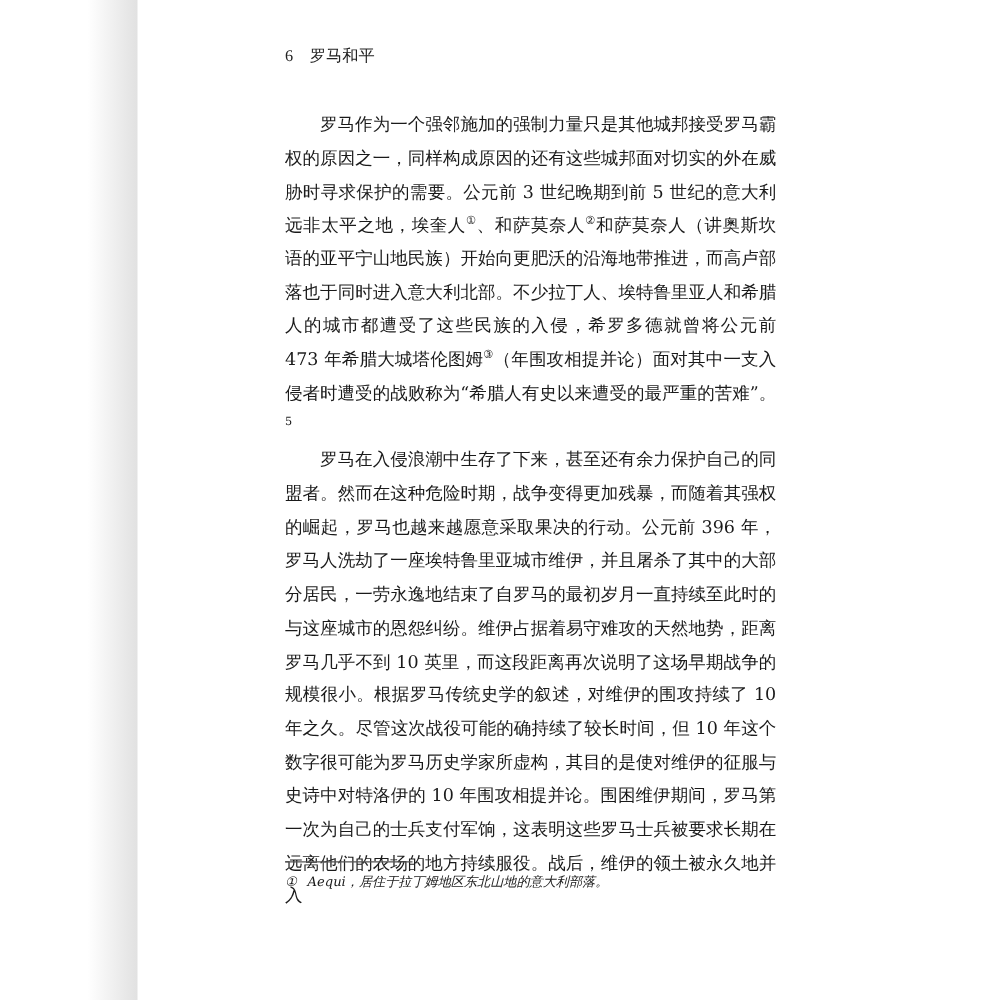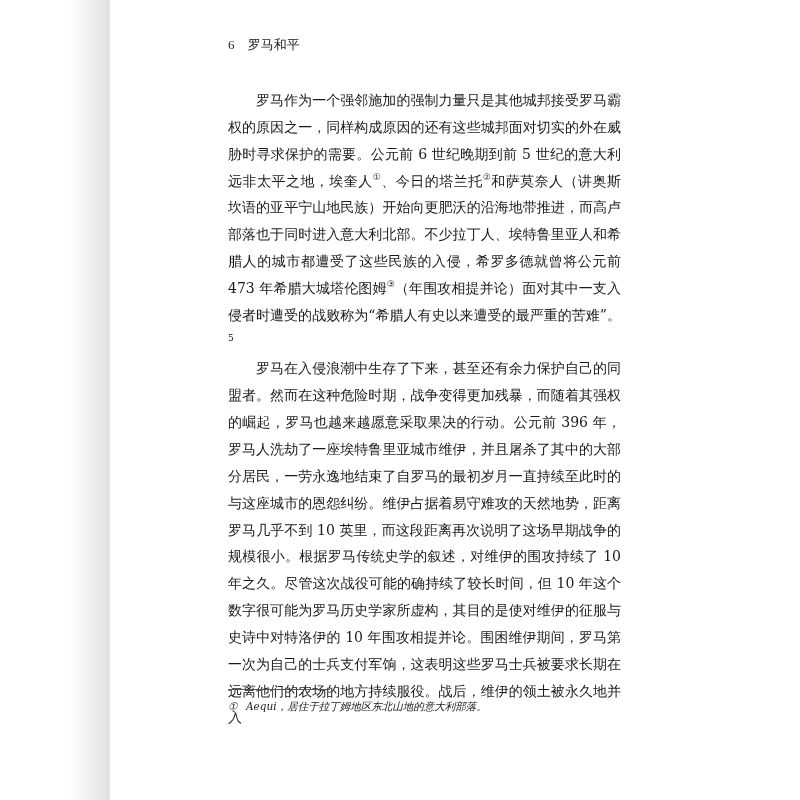--- a/index.html
+++ b/index.html
@@ -100,21 +100,21 @@
   <div class="shadow-right"></div>
 
   <div class="page">
 
     <div class="running-head">
       <span class="pno">6</span>
       <span>罗马和平</span>
     </div>
 
     <div class="body-text">
-      <p><span>罗马作为一个强邻施加的强制力量只是其他城邦接受罗马霸权的原因之一，同样构成原因的还有这些城邦面对切实的外在威胁时寻求保护的需要。公元前 6 世纪晚期到前 5 世纪的意大利远非太平之地，埃奎人</span><sup>①</sup><span>、今日的塔兰托</span><sup>②</sup><span>和萨莫奈人（讲奥斯坎语的亚平宁山地民族）开始向更肥沃的沿海地带推进，而高卢部落也于同时进入意大利北部。不少拉丁人、埃特鲁里亚人和希腊人的城市都遭受了这些民族的入侵，希罗多德就曾将公元前 473 年希腊大城塔伦图姆</span><sup>③</sup><span>（年围攻相提并论）面对其中一支入侵者时遭受的战败称为“希腊人有史以来遭受的最严重的苦难”。</span><sup>5</sup></p>
+      <p><span>罗马作为一个强邻施加的强制力量只是其他城邦接受罗马霸权的原因之一，同样构成原因的还有这些城邦面对切实的外在威胁时寻求保护的需要。公元前 3 世纪晚期到前 5 世纪的意大利远非太平之地，埃奎人</span><sup>①</sup><span>、和萨莫奈人</span><sup>②</sup><span>和萨莫奈人（讲奥斯坎语的亚平宁山地民族）开始向更肥沃的沿海地带推进，而高卢部落也于同时进入意大利北部。不少拉丁人、埃特鲁里亚人和希腊人的城市都遭受了这些民族的入侵，希罗多德就曾将公元前 473 年希腊大城塔伦图姆</span><sup>③</sup><span>（年围攻相提并论）面对其中一支入侵者时遭受的战败称为“希腊人有史以来遭受的最严重的苦难”。</span><sup>5</sup></p>
       <p>罗马在入侵浪潮中生存了下来，甚至还有余力保护自己的同盟者。然而在这种危险时期，战争变得更加残暴，而随着其强权的崛起，罗马也越来越愿意采取果决的行动。公元前 396 年，罗马人洗劫了一座埃特鲁里亚城市维伊，并且屠杀了其中的大部分居民，一劳永逸地结束了自罗马的最初岁月一直持续至此时的与这座城市的恩怨纠纷。维伊占据着易守难攻的天然地势，距离罗马几乎不到 10 英里，而这段距离再次说明了这场早期战争的规模很小。根据罗马传统史学的叙述，对维伊的围攻持续了 10 年之久。尽管这次战役可能的确持续了较长时间，但 10 年这个数字很可能为罗马历史学家所虚构，其目的是使对维伊的征服与史诗中对特洛伊的 10 年围攻相提并论。围困维伊期间，罗马第一次为自己的士兵支付军饷，这表明这些罗马士兵被要求长期在远离他们的农场的地方持续服役。战后，维伊的领土被永久地并入</p>
     </div>
 
     <div class="fn-rule"></div>
 
     <div class="footnotes">
       <div class="fn">
         <span class="mark">①</span><span>Aequi，居住于拉丁姆地区东北山地的意大利部落。</span>
       </div>
     </div>

